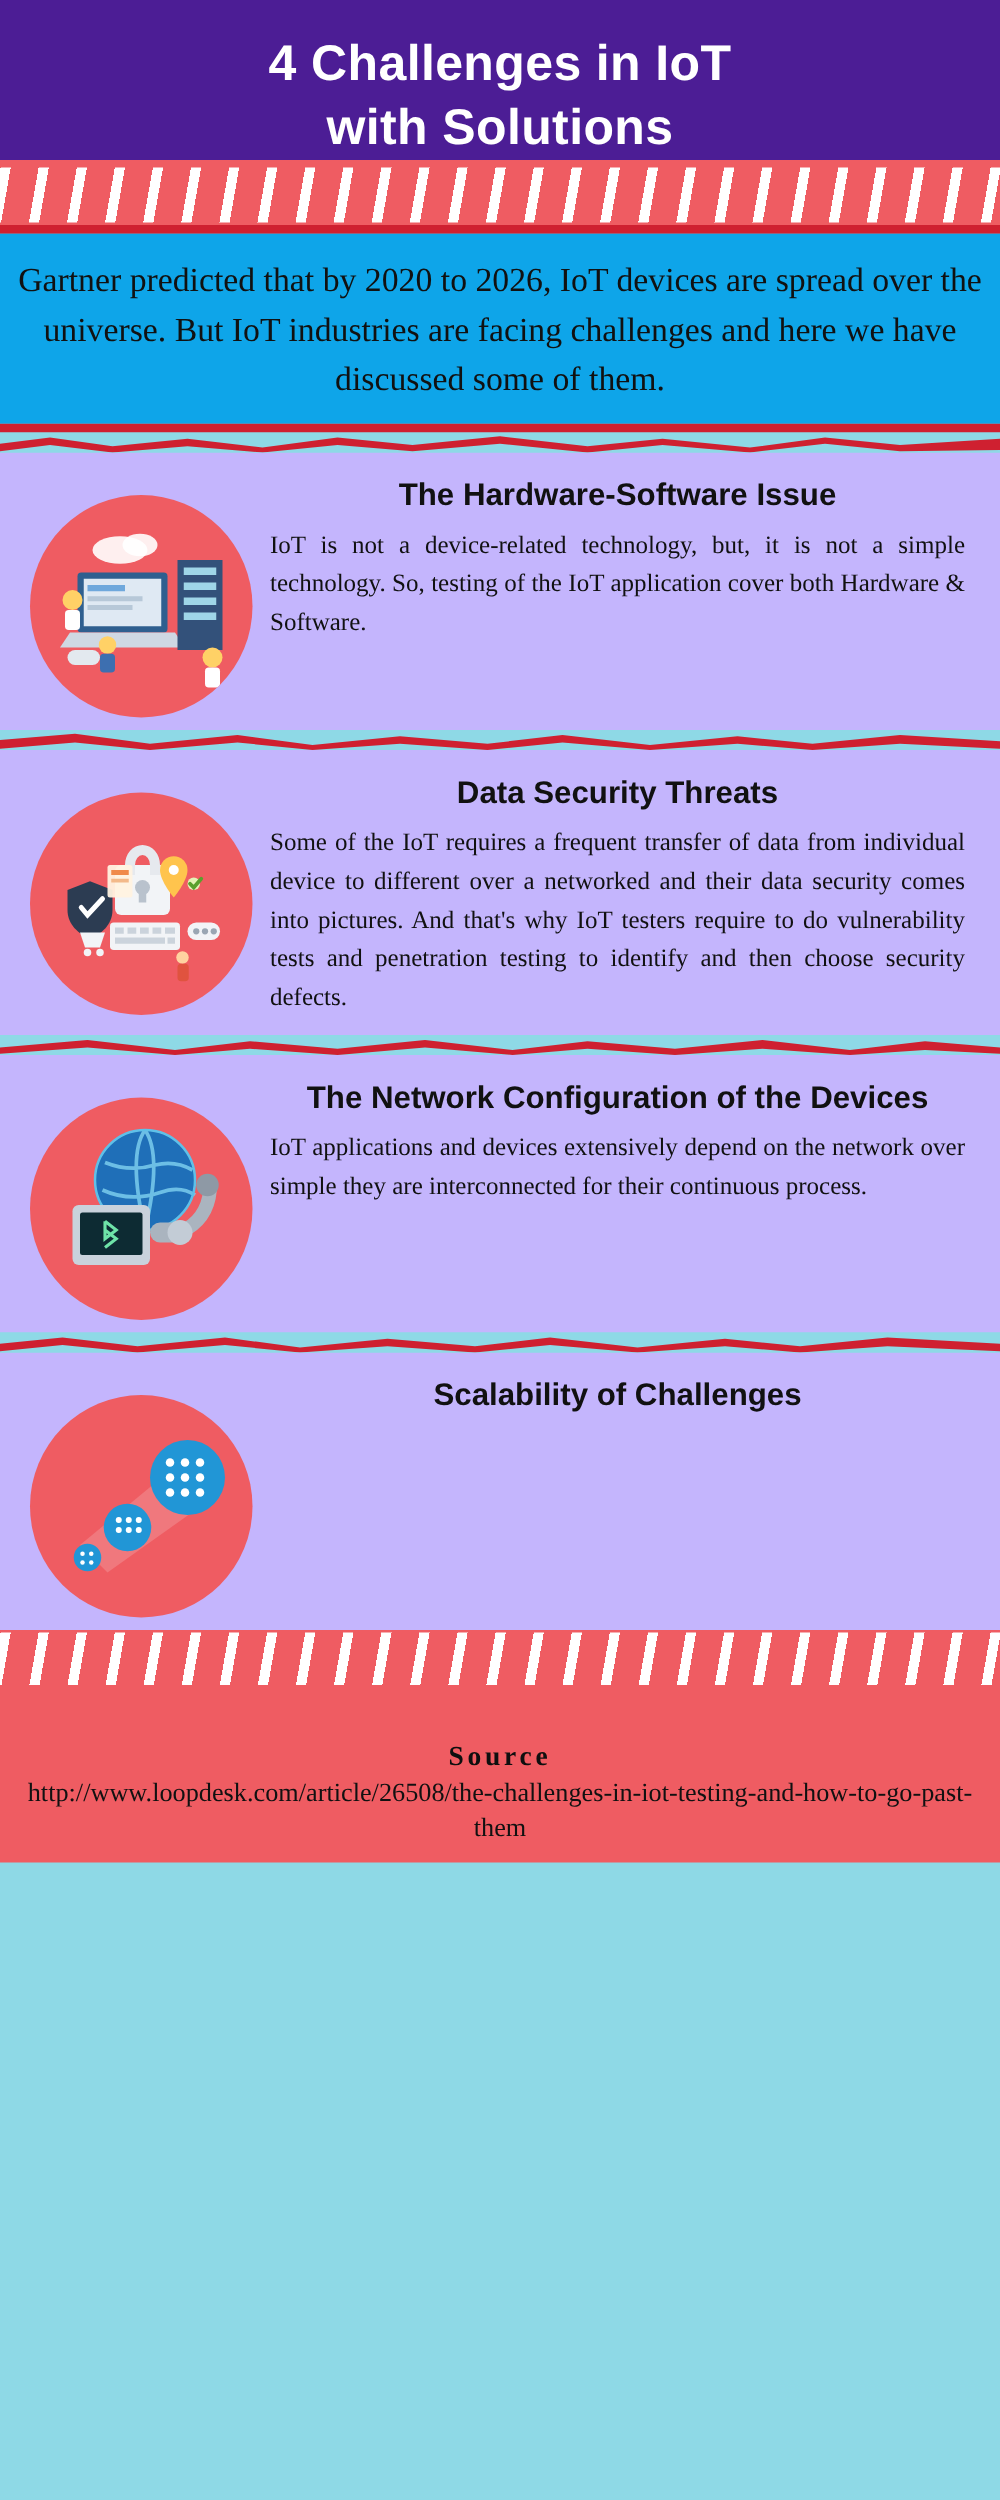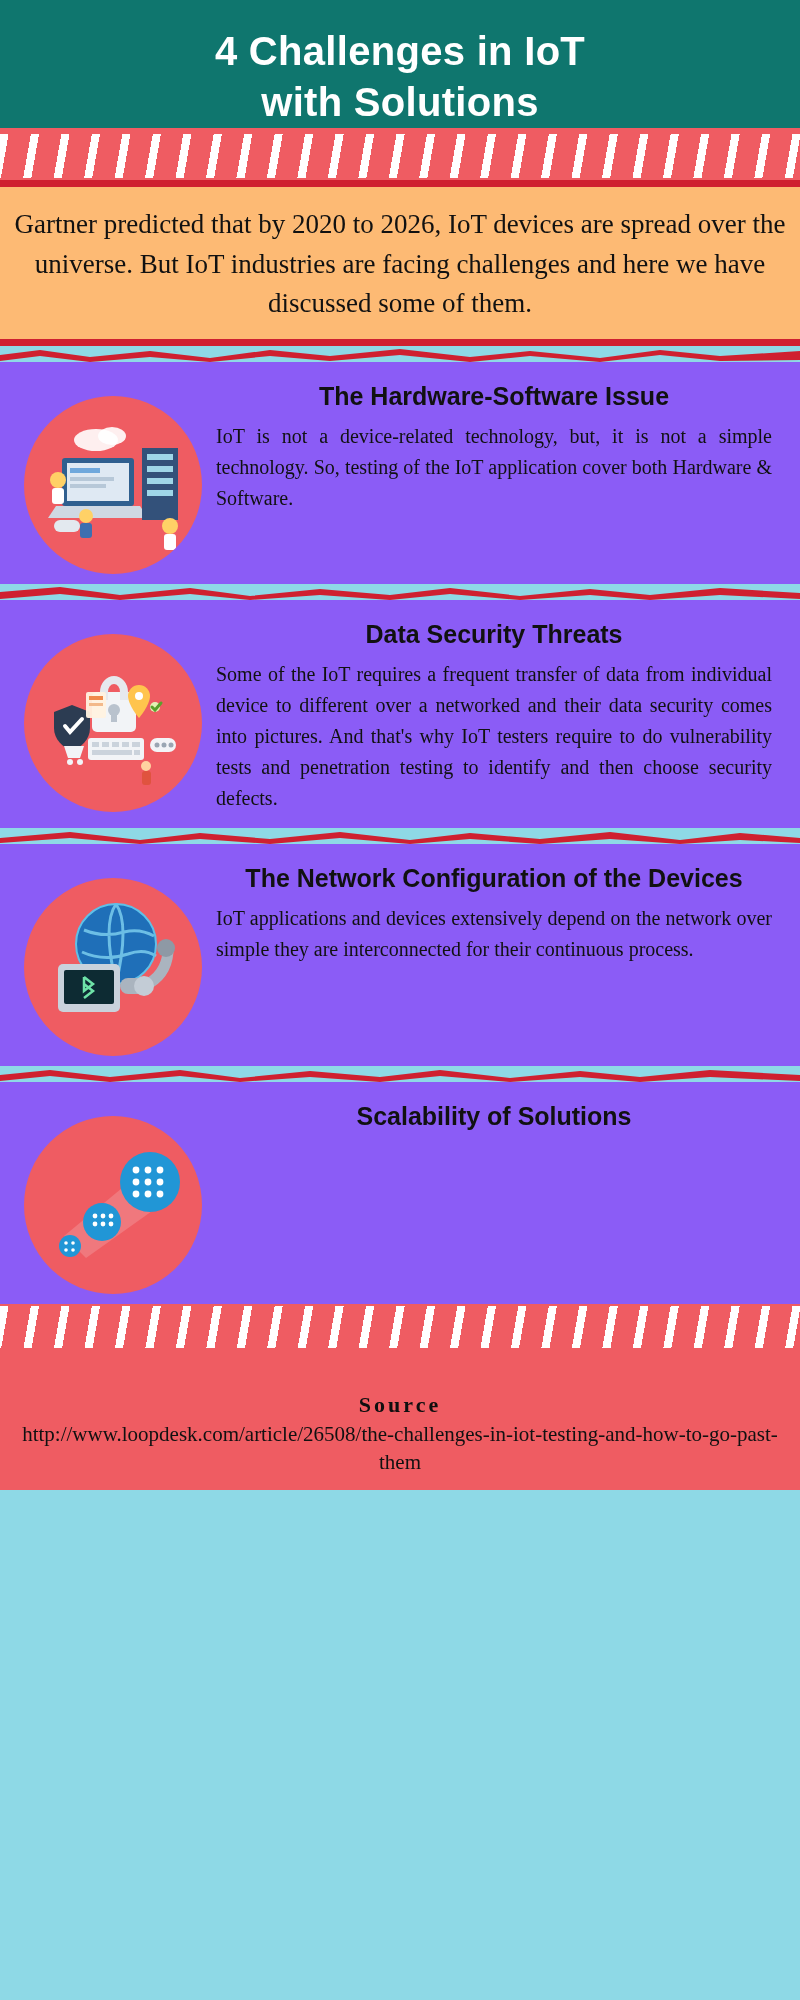--- a/index.html
+++ b/index.html
@@ -11,21 +11,21 @@
   .page {
     position: relative;
     width: 800px;
     min-height: 2000px;
     background: #8ed9e6;
     overflow: hidden;
   }
 
   
   .header {
-    background: #0f766e;
+    background: #4c1d95;
     padding: 26px 40px 0 40px;
   }
   .header h1 {
     text-align: center;
     color: #ffffff;
     font-size: 40px;
     line-height: 1.28;
     font-weight: bold;
     letter-spacing: .3px;
   }
@@ -52,21 +52,21 @@
     );
   }
   .red-rule {
     height: 7px;
     background: #cf2030;
     width: 100%;
   }
 
   
   .intro {
-    background: #fdba74;
+    background: #0ea5e9;
     padding: 18px 6px 16px 6px;
   }
   .intro p {
     font-family: "Liberation Serif", serif;
     font-size: 27px;
     line-height: 1.45;
     color: #111111;
     text-align: center;
   }
 
@@ -114,21 +114,21 @@
     width: 100%;
     background: #8ed9e6;
   }
   .torn svg { display: block; width: 100%; height: 16px; }
 
   
   .section {
     display: flex;
     align-items: flex-start;
     padding: 18px 24px 14px 18px;
-    background: #8b5cf6;
+    background: #c4b5fd;
     gap: 8px;
   }
   .thumb {
     flex: 0 0 190px;
     height: 190px;
     display: flex;
     align-items: flex-start;
     justify-content: center;
     padding-top: 16px;
   }
@@ -394,21 +394,21 @@
           <g fill="#ffffff">
             <circle cx="42" cy="127" r="1.8"></circle>
               <circle cx="49" cy="127" r="1.8"></circle>
             <circle cx="42" cy="134" r="1.8"></circle>
               <circle cx="49" cy="134" r="1.8"></circle>
           </g>
         </svg>
       </div>
     </div>
     <div class="body">
-      <h3>Scalability of Solutions</h3>
+      <h3>Scalability of Challenges</h3>
     </div>
   </div>
 
   <div class="footer">
     <div class="stripes">
       <div class="inner"></div>
     </div>
     <div class="footer-body">
       <div class="src">
         <div class="src-title">Source</div>

